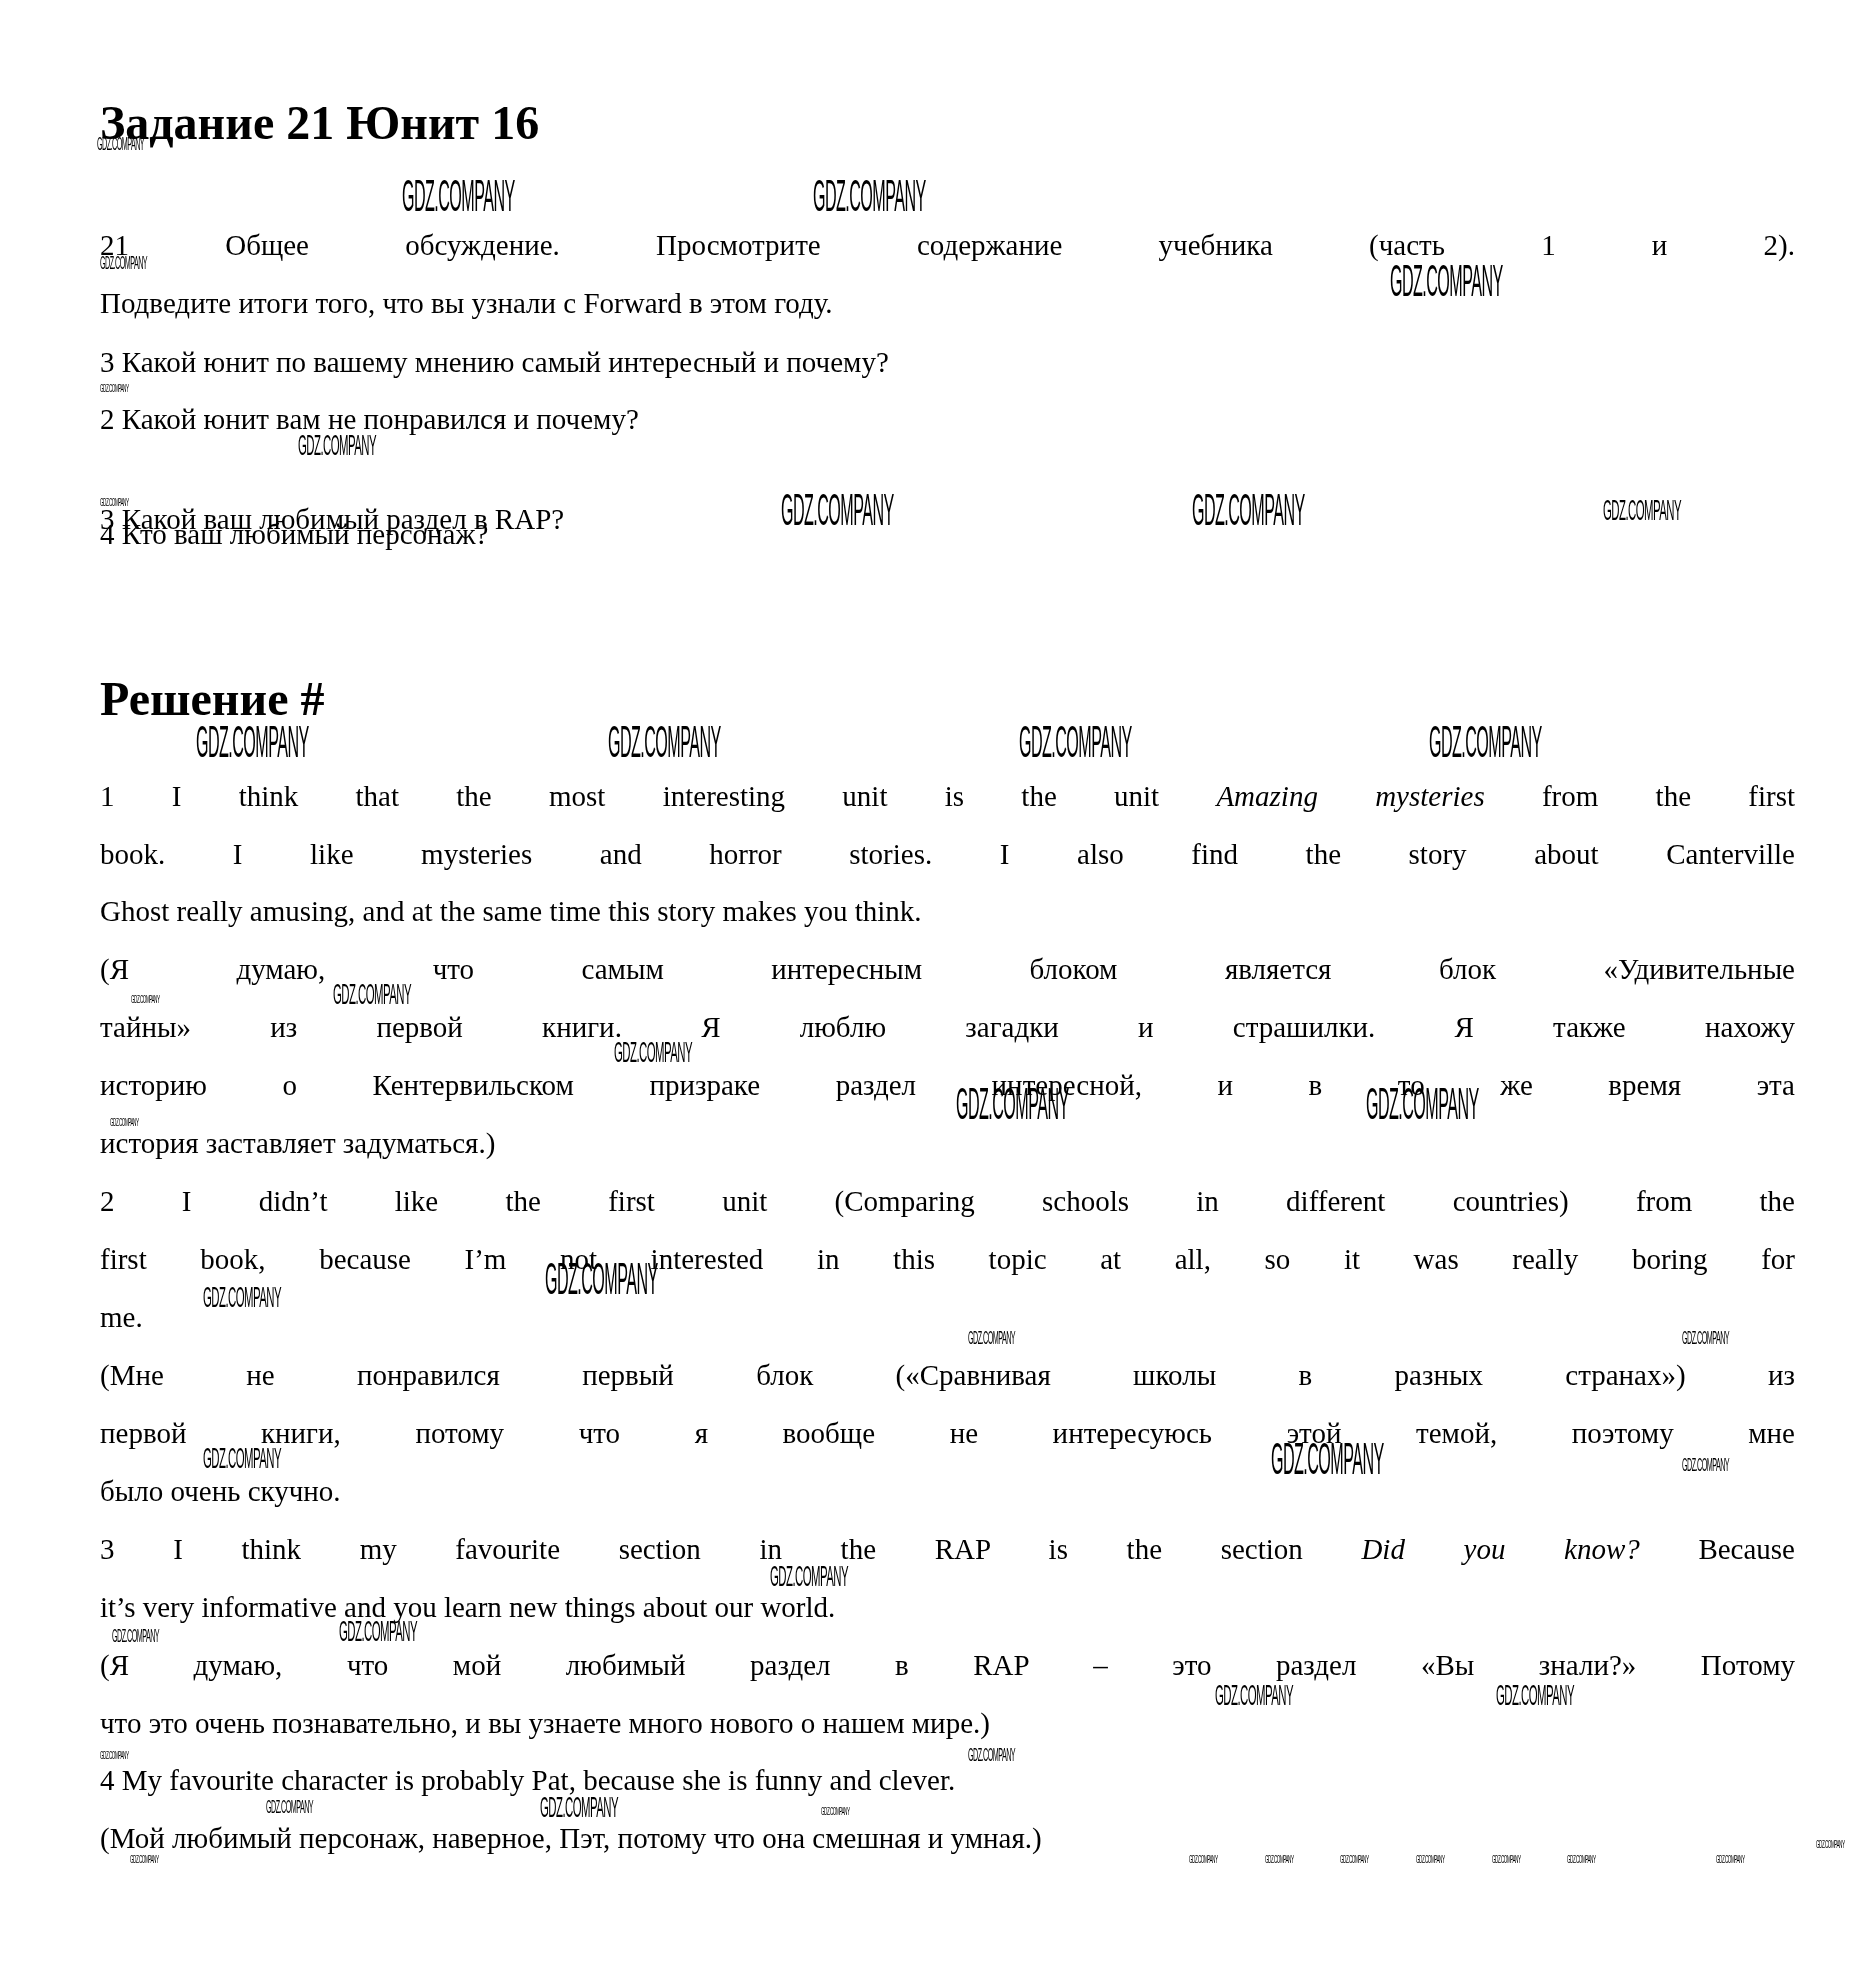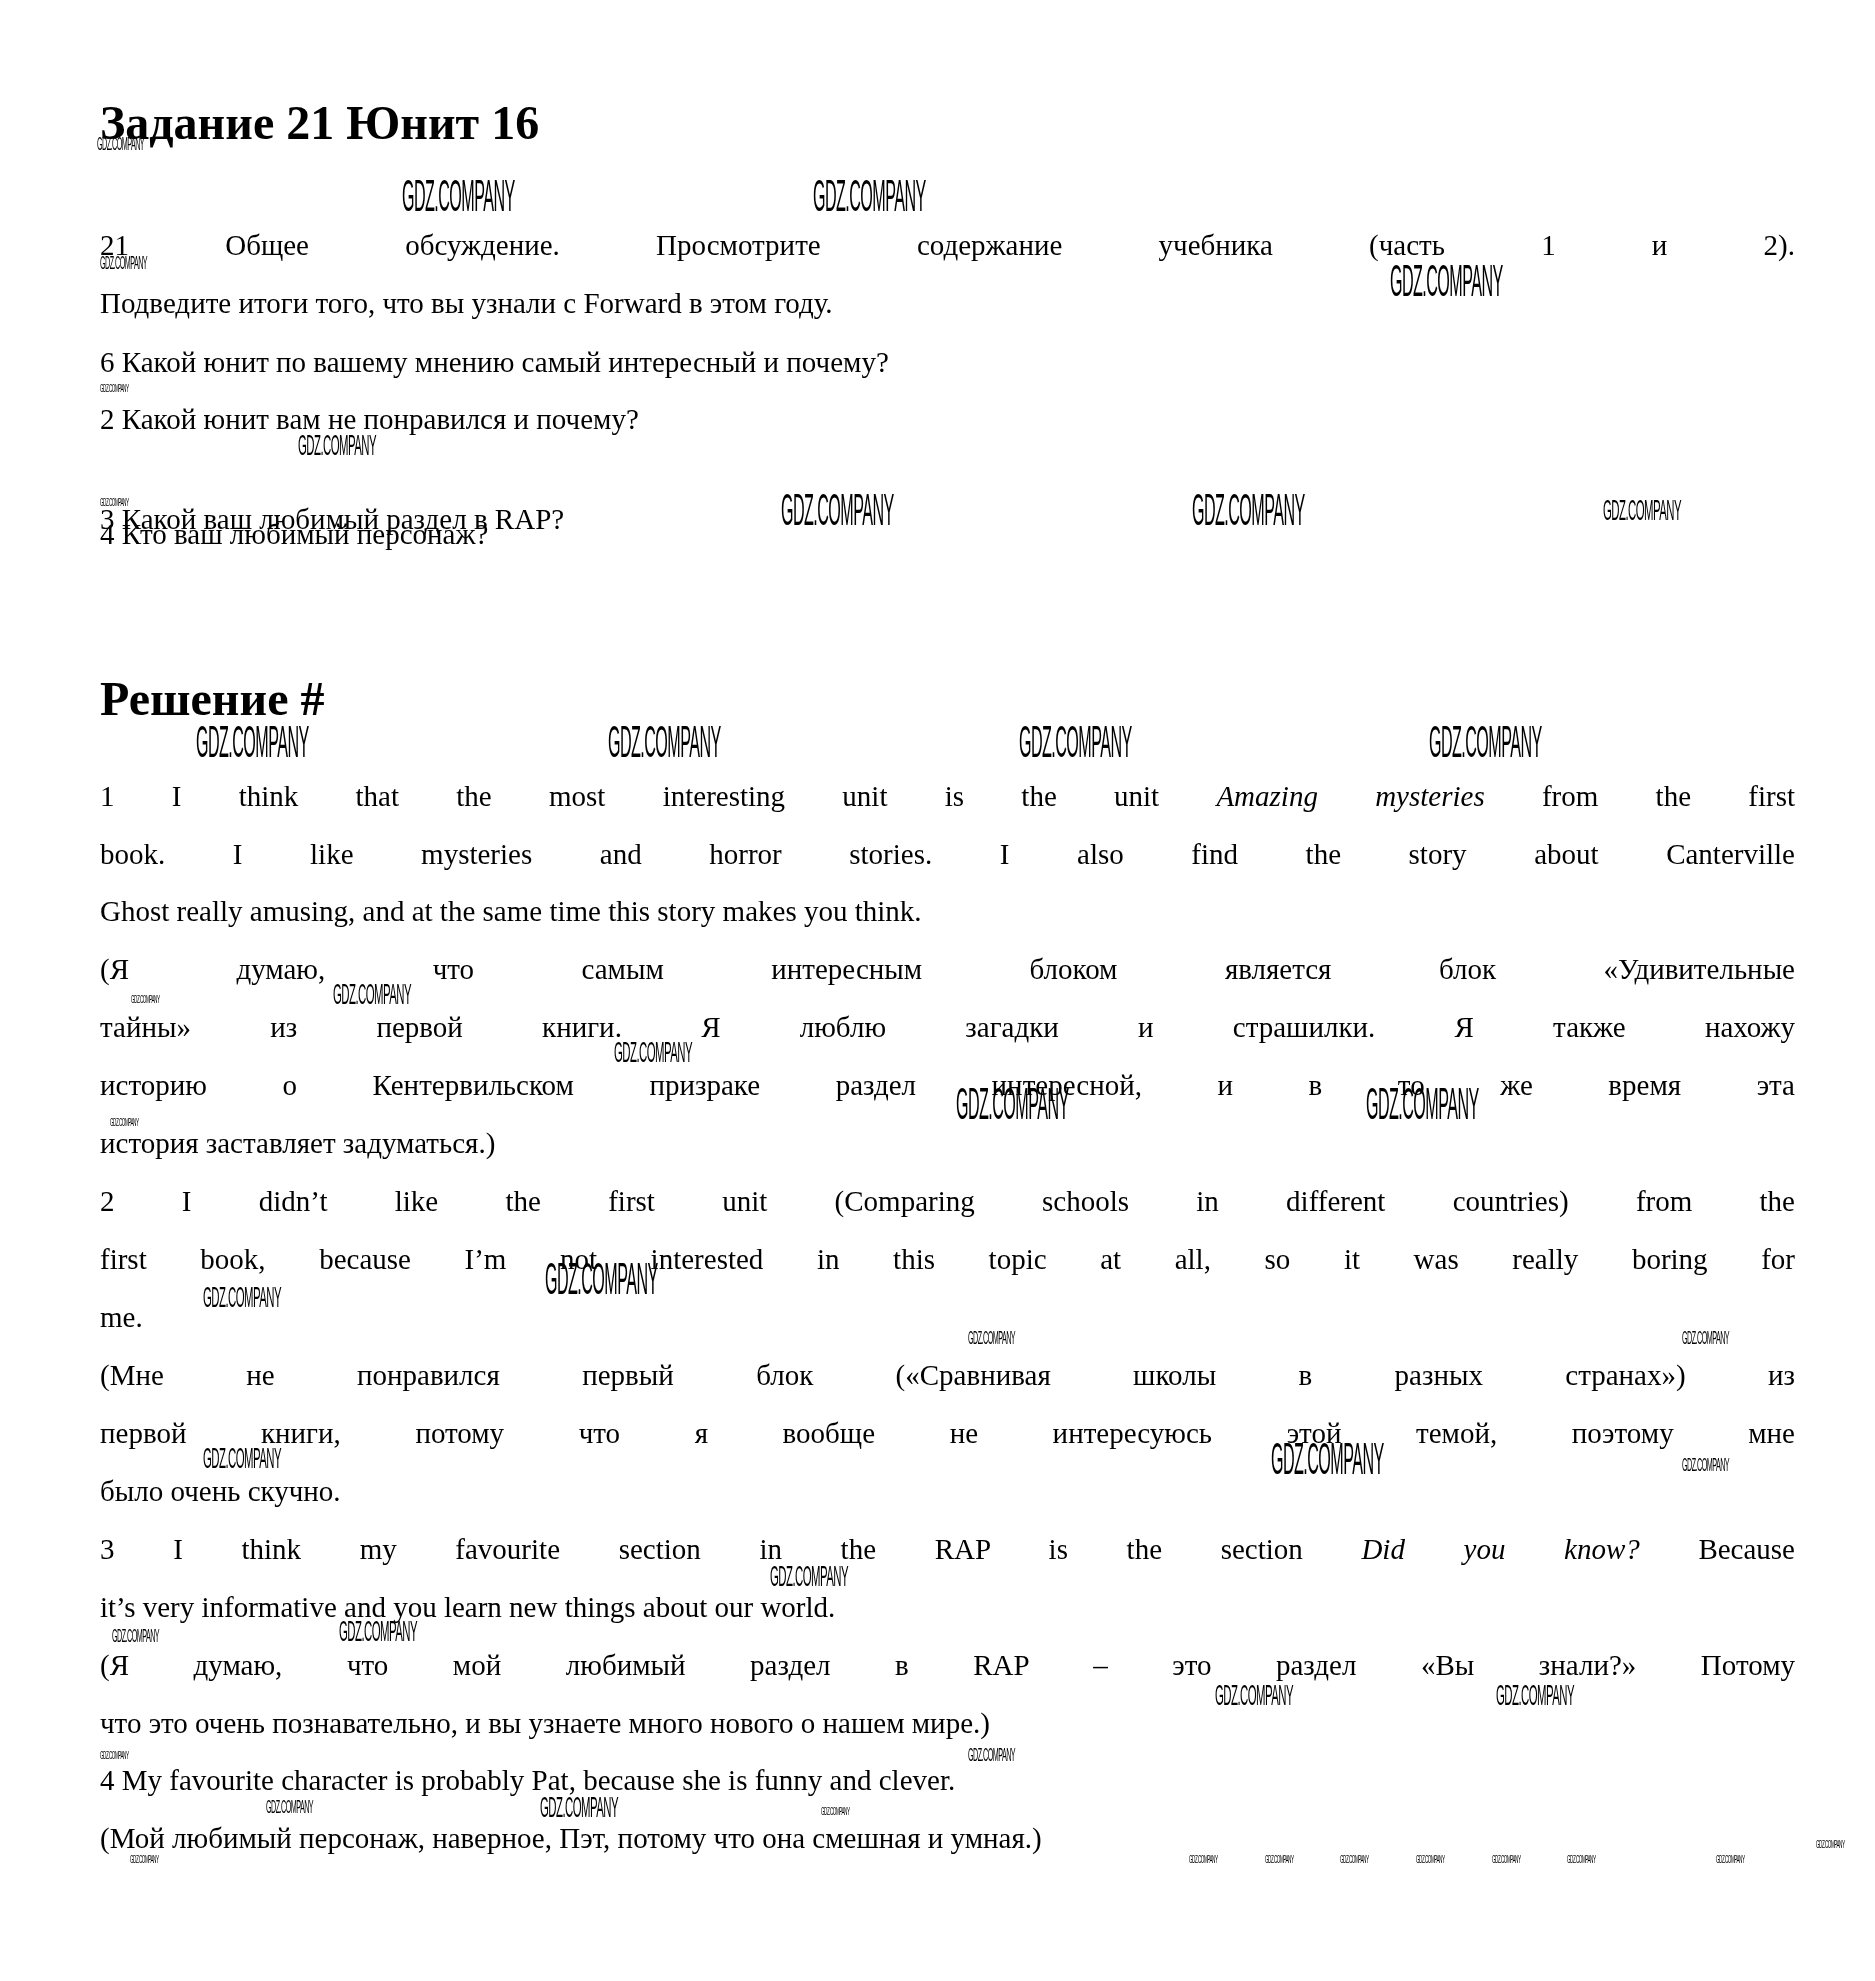--- a/index.html
+++ b/index.html
@@ -31,21 +31,21 @@
 </head>
 <body>
 
 <div class="page">
 
   <div class="heading" style="top:97px;">Задание 21 Юнит 16</div>
 
   <div class="line just" style="top:219px;">21 Общее обсуждение. Просмотрите содержание учебника (часть 1 и 2).</div>
   <div class="line" style="top:277px;">Подведите итоги того, что вы узнали с Forward в этом году.</div>
 
-  <div class="line" style="top:336px;">6 Какой юнит по вашему мнению самый интересный и почему?</div>
+  <div class="line" style="top:336px;">3 Какой юнит по вашему мнению самый интересный и почему?</div>
   <div class="line" style="top:393px;">2 Какой юнит вам не понравился и почему?</div>
   <div class="line" style="top:470px;margin-top:23px;">3 Какой ваш любимый раздел в RAP?</div>
   <div class="line" style="top:508px;">4 Кто ваш любимый персонаж?</div>
 
   <div class="heading" style="top:673px;">Решение #</div>
 
   <div class="line just" style="top:770px;"><span>1 I think that the most interesting unit is the unit </span><span class="it">Amazing mysteries</span><span> from the first</span></div>
   <div class="line just" style="top:828px;">book. I like mysteries and horror stories. I also find the story about Canterville</div>
   <div class="line" style="top:885px;">Ghost really amusing, and at the same time this story makes you think.</div>
   <div class="line just" style="top:943px;">(Я думаю, что самым интересным блоком является блок «Удивительные</div>

